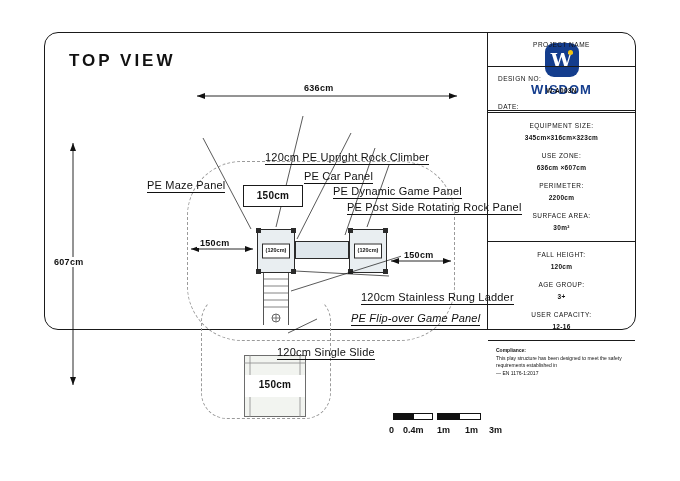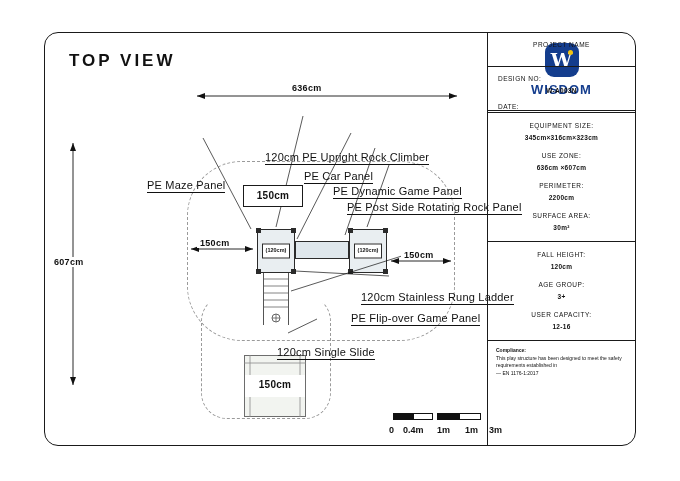--- a/index.html
+++ b/index.html
@@ -13,21 +13,21 @@
     font-family: "Liberation Sans", sans-serif;
     color: #111111;
     overflow: hidden;
   }
 
   #sheet {
     position: absolute;
     left: 44px;
     top: 32px;
     width: 592px;
-    height: 414px;
+    height: 298px;
     border: 1px solid #1a1a1a;
     border-radius: 14px;
     box-sizing: border-box;
     background: #ffffff;
   }
 
   
   .title {
     position: absolute;
     left: 24px;
@@ -312,35 +312,35 @@
         <path d="M344 132 L322 194"></path>
 
         <path d="M360 222 L246 258"></path>
 
         <path d="M344 243 L250 238"></path>
 
         <path d="M272 286 L243 300"></path>
       </g>
     </svg>
 
-    <div class="dimlabel" style="left:244px; top:50px;">636cm</div>
+    <div class="dimlabel" style="left:256px; top:50px;">636cm</div>
     <div class="dimlabel" style="left:6px; top:224px;">607cm</div>
     <div class="dimlabel" style="left:152px; top:205px;">150cm</div>
     <div class="dimlabel" style="left:356px; top:217px;">150cm</div>
 
     <div class="dim-boxed" style="left:198px; top:152px; width:60px; height:22px; line-height:20px;">150cm</div>
     <div class="dim-boxed" style="left:200px; top:342px; width:60px; height:22px; line-height:20px; border:none;">150cm</div>
 
     <div class="callout ul" style="left:102px; top:146px;">PE Maze Panel</div>
     <div class="callout ul" style="left:220px; top:118px;">120cm PE Upright Rock Climber</div>
     <div class="callout ul" style="left:259px; top:137px;">PE Car Panel</div>
     <div class="callout ul" style="left:288px; top:152px;">PE Dynamic Game Panel</div>
     <div class="callout ul" style="left:302px; top:168px;">PE Post Side Rotating Rock Panel</div>
     <div class="callout ul" style="left:316px; top:258px;">120cm Stainless Rung Ladder</div>
-    <div class="callout ul" style="left:306px; top:279px;">PE Flip-over Game Panel</div>
+    <div class="callout ul" style="left:306px; top:279px;font-style:italic;">PE Flip-over Game Panel</div>
     <div class="callout ul" style="left:232px; top:313px;">120cm Single Slide</div>
 
     <div class="scalebar" style="left:348px; top:380px; width:128px; height:28px;">
       <div class="scale-seg scale-dark" style="left:0px; top:0px; width:20px;"></div>
       <div class="scale-seg scale-light" style="left:20px; top:0px; width:20px;"></div>
       <div class="scale-seg scale-dark" style="left:44px; top:0px; width:22px;"></div>
       <div class="scale-seg scale-light" style="left:66px; top:0px; width:22px;"></div>
       <div class="scale-num" style="left:-4px; top:12px;">0</div>
       <div class="scale-num" style="left:10px; top:12px;">0.4m</div>
       <div class="scale-num" style="left:44px; top:12px;">1m</div>

